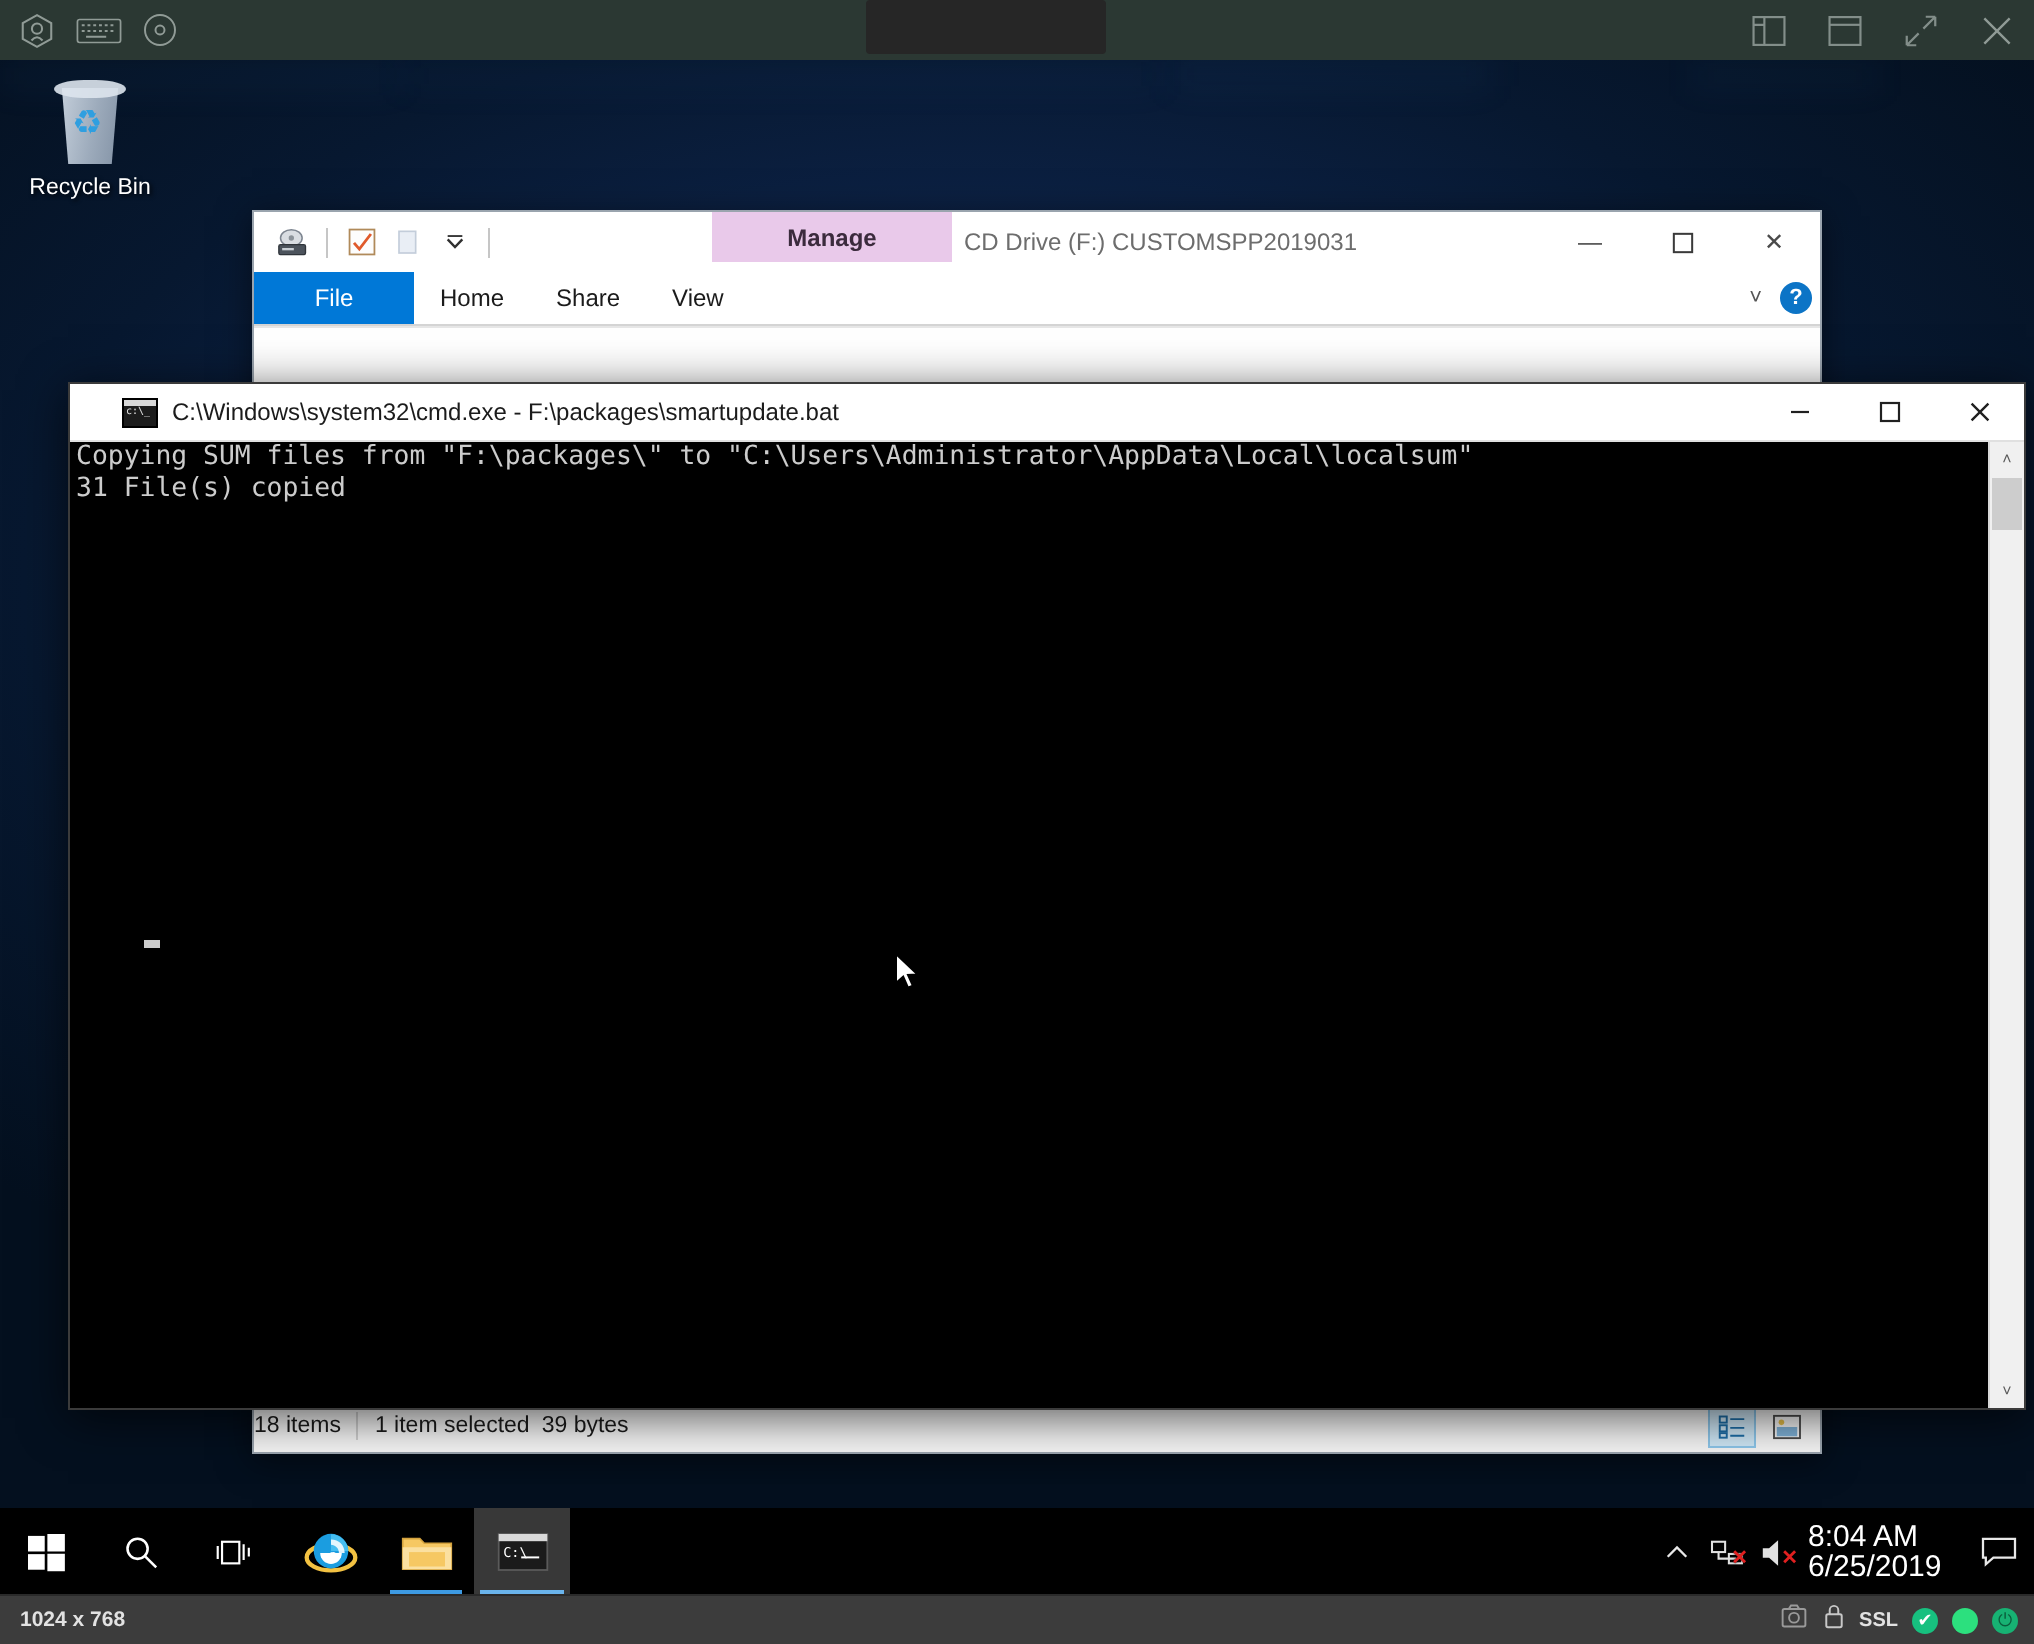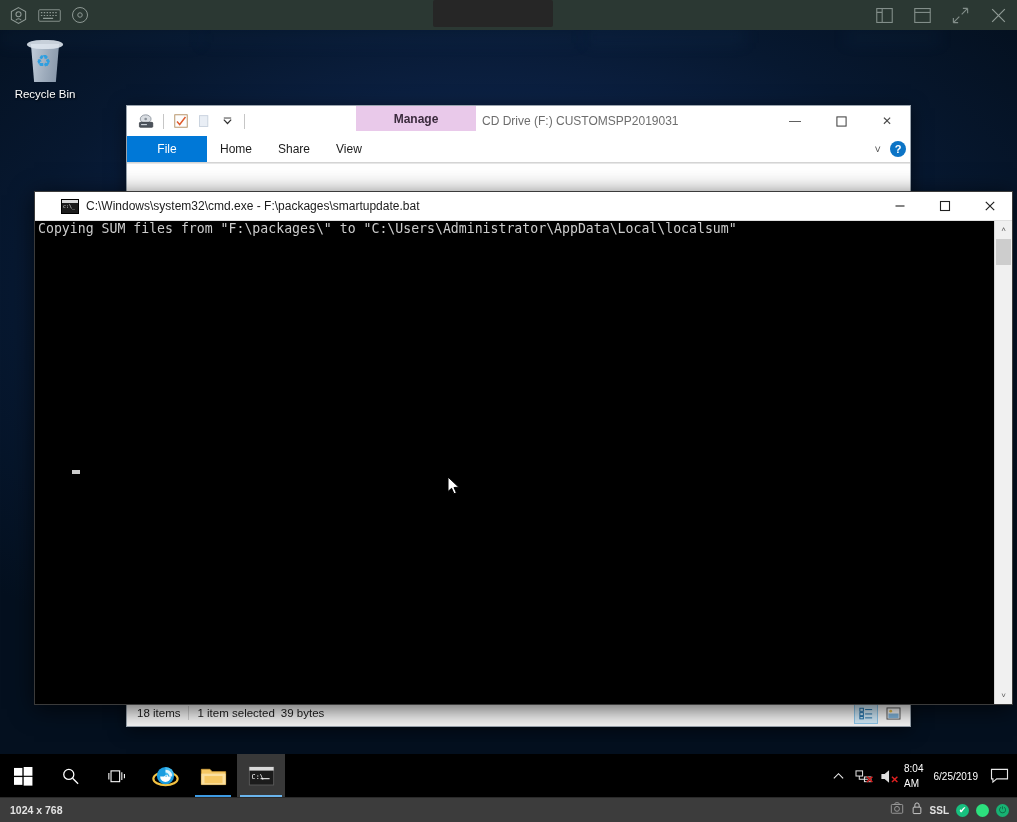--- a/index.html
+++ b/index.html
@@ -205,21 +205,21 @@
   .exp-status {
     height: 26px;
     border-top: 1px solid #dcdcdc;
     background: #f6f6f6;
     display: flex;
     align-items: center;
     position: relative;
     font-size: 11.5px;
     color: #1b1b1b;
   }
-  .st-part { padding-left: 10px; }
+  .st-part { padding-left: 0; }
   .st-sep { width: 1px; height: 14px; background: #d0d0d0; margin: 0 8px; }
   .st-views {
     position: absolute;
     right: 6px; top: 0; height: 26px;
     display: flex; align-items: center; gap: 4px;
   }
   .view-btn {
     width: 22px; height: 20px;
     display: flex; align-items: center; justify-content: center;
   }
@@ -366,24 +366,24 @@
     display: flex; align-items: center;
   }
   .tray-icon {
     width: 25px; height: 44px;
     display: flex; align-items: center; justify-content: center;
     position: relative;
     color: #e8e8e8;
   }
   .tray-clock {
     width: 74px;
-    display: flex; flex-direction: row;
-    align-items: center; justify-content: center;
+    display: flex; flex-direction: column;
+    align-items: flex-start; justify-content: center;
     color: #ffffff;
-    font-size: 10px;
+    font-size: 15px;
     line-height: 15px;
     padding: 0 3px;
   }
   .tray-notify {
     width: 36px; height: 44px;
     display: flex; align-items: center; justify-content: center;
   }
   .badge-x {
     position: absolute;
     right: 2px; bottom: 13px;
@@ -599,20 +599,21 @@
           <div class="cmd-winbtn">
             <svg width="12" height="12" viewBox="0 0 12 12" fill="none" stroke="#202020" stroke-width="1.2">
                 <path d="M1.8 1.8 L10.2 10.2 M10.2 1.8 L1.8 10.2"></path>
               </svg>
           </div>
         </div>
       </div>
 
       <div class="cmd-console">
         <div class="cmd-text" style="padding-top:0">Copying SUM files from "F:\packages\" to "C:\Users\Administrator\AppData\Local\localsum"</div>
+        <div class="cmd-text" style="padding-top:0">31 File(s) copied</div>
         <div class="cmd-caret"></div>
 
         <div class="cmd-scrollbar">
           <div class="sb-arrow up">˄</div>
           <div class="sb-thumb"></div>
           <div class="sb-arrow down">˅</div>
         </div>
       </div>
     </div>
 

